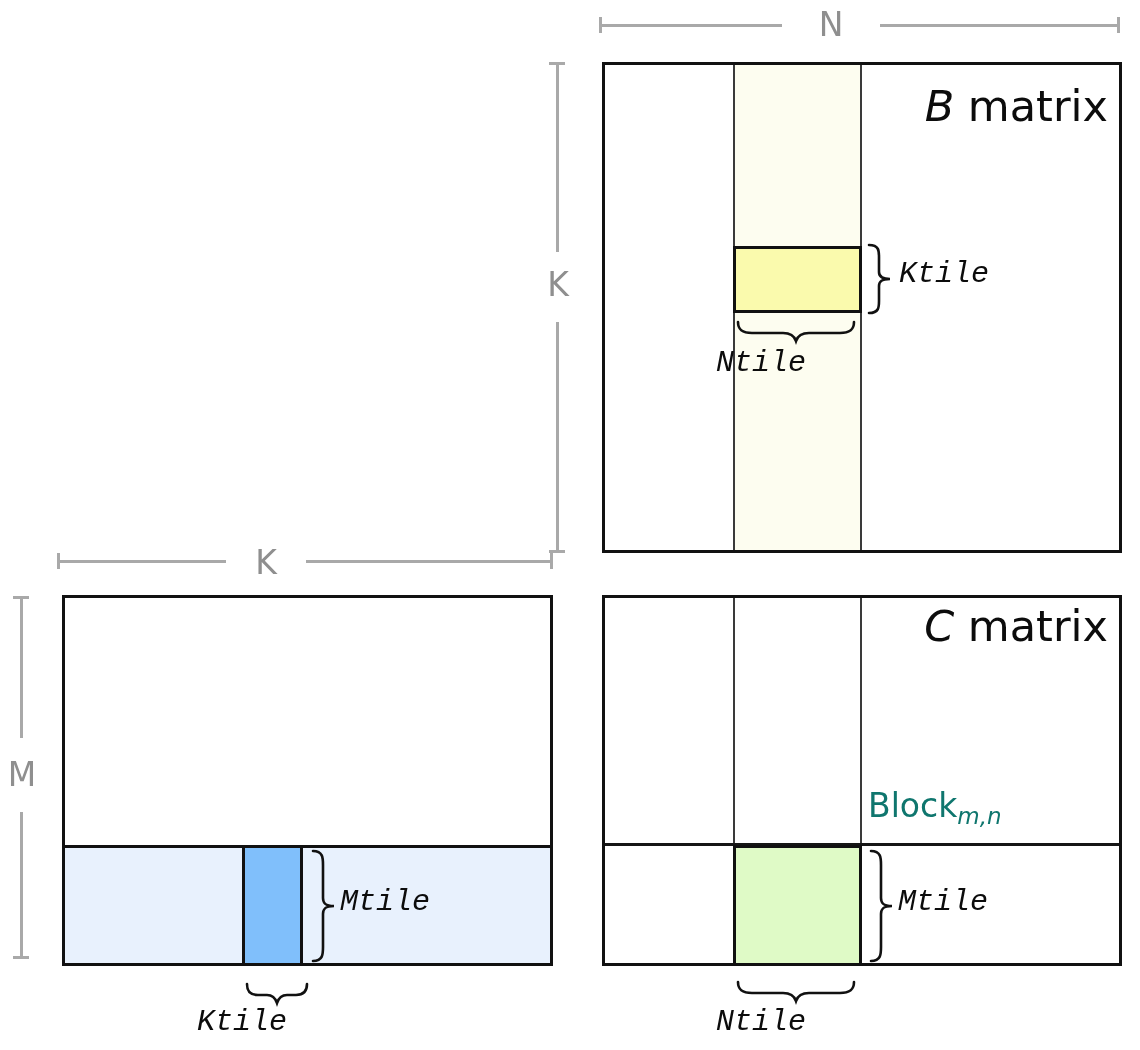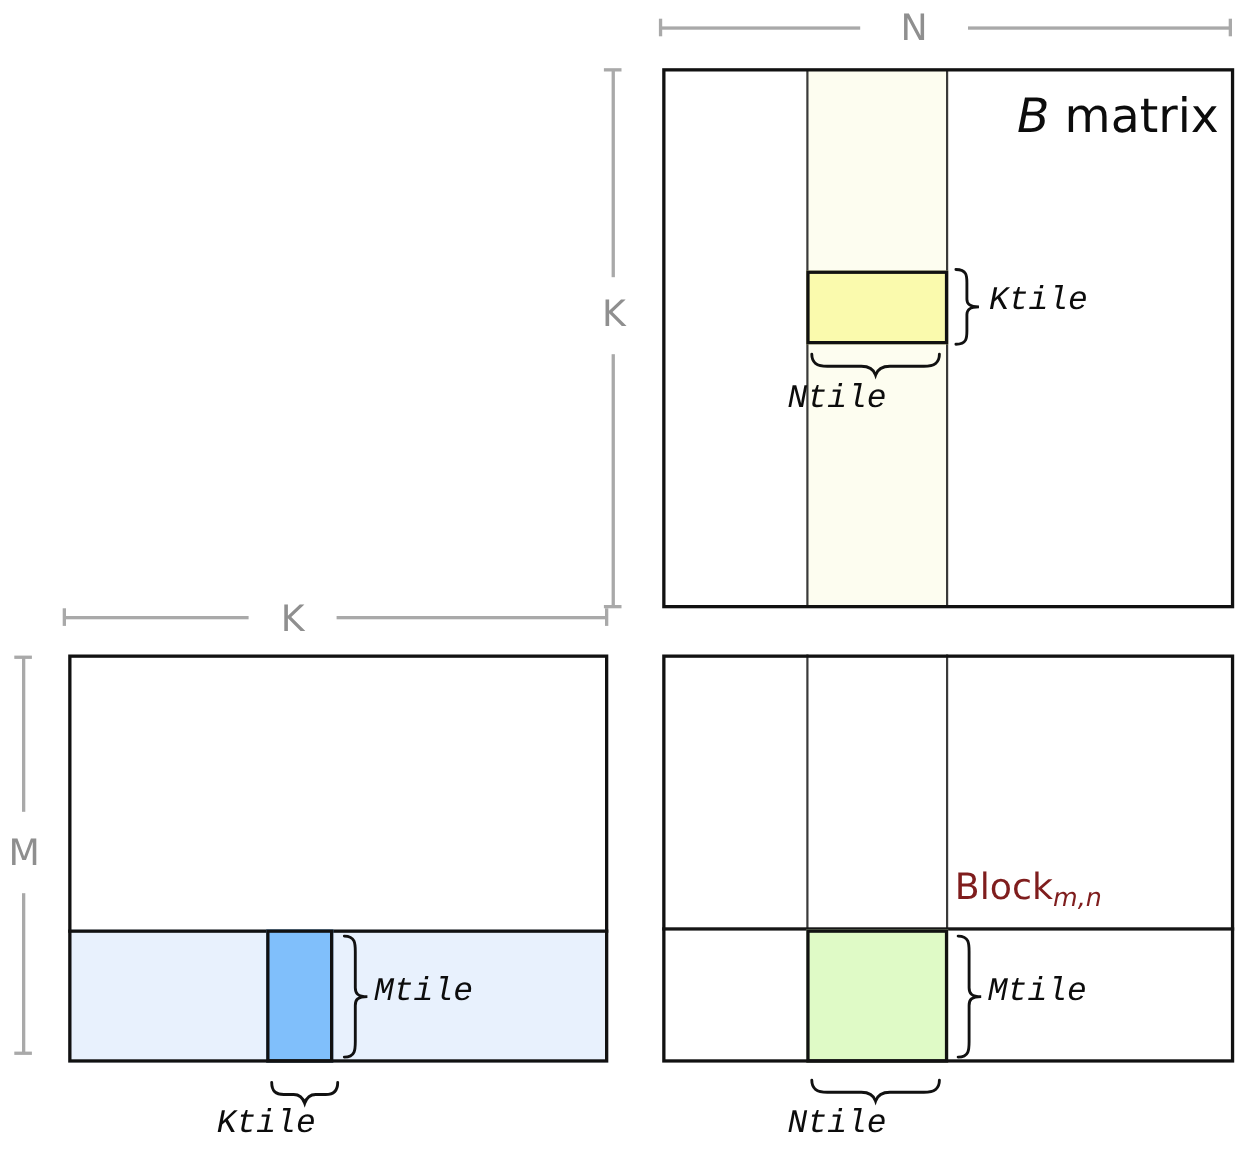--- a/index.html
+++ b/index.html
@@ -18,21 +18,21 @@
   .dimseg-h{position:absolute;height:3px;background:var(--dim-line,#a9a9a9);}
   .dimseg-v{position:absolute;width:3px;background:var(--dim-line,#a9a9a9);}
   .tick-v{position:absolute;width:3px;height:16px;background:var(--dim-line,#a9a9a9);}
   .tick-h{position:absolute;width:16px;height:3px;background:var(--dim-line,#a9a9a9);}
   
   .dimlabel{position:absolute;color:var(--dim-text,#8f8f8f);font-size:33px;line-height:1.15;text-align:center;}
   .mtitle{position:absolute;color:#0c0c0c;font-size:43px;line-height:1.15;text-align:right;white-space:pre;}
   .mtitle .it{font-style:italic;}
   .tilelabel{position:absolute;color:#0c0c0c;font-size:30px;font-style:italic;line-height:1.2;white-space:nowrap;font-family:Liberation Mono, monospace;}
   .tilelabel.center{text-align:left;}
-  .blocklabel{position:absolute;color:#7f1d1d;font-size:33px;line-height:1.2;white-space:nowrap;text-align:right;}
+  .blocklabel{position:absolute;color:#0f766e;font-size:33px;line-height:1.2;white-space:nowrap;text-align:right;}
   .blocklabel .sub{font-style:italic;font-size:23px;vertical-align:-7px;}
   svg.brace{position:absolute;overflow:visible;}
   svg.brace path{fill:none;stroke:#111;stroke-width:2.6;stroke-linecap:round;}
 </style>
 </head>
 <body>
 
 <div id="canvas">
 
   <div class="dimseg-h" style="left:600px;top:24px;width:182px;"></div>
@@ -94,20 +94,21 @@
 
   <div class="vline" style="left:733px;top:595px;height:250px;"></div>
   <div class="vline" style="left:860px;top:595px;height:250px;"></div>
 
   <div class="hline" style="left:602px;top:843px;width:520px;"></div>
 
   <div class="fill" style="left:733px;top:845px;width:129px;height:121px;background:var(--c-block);border:3px solid var(--border);"></div>
 
   <div class="mrect" style="left:602px;top:595px;width:520px;height:371px;"></div>
 
+  <div class="mtitle" style="left:808px;top:602px;width:300px;"><span class="it">C</span><span> matrix</span></div>
 
   <div class="blocklabel" style="left:868px;top:786px;"><span>Block</span><span class="sub">m,n</span></div>
 
   <svg class="brace" style="left:868px;top:849px;" width="26" height="114" viewBox="0 0 26 114">
     <path d="M3,2 C13,2 13,9 13,16 L13,49 C13,54 15,57 24,57 C15,57 13,60 13,65 L13,98 C13,105 13,112 3,112"></path>
   </svg>
   <div class="tilelabel" style="left:898px;top:884px;">Mtile</div>
 
   <svg class="brace" style="left:736px;top:980px;" width="120" height="26" viewBox="0 0 120 26">
     <path d="M2,2 C2,11 8,13 16,13 L47,13 C54,13 58,15 60,21 C62,15 66,13 73,13 L104,13 C112,13 118,11 118,2"></path>

